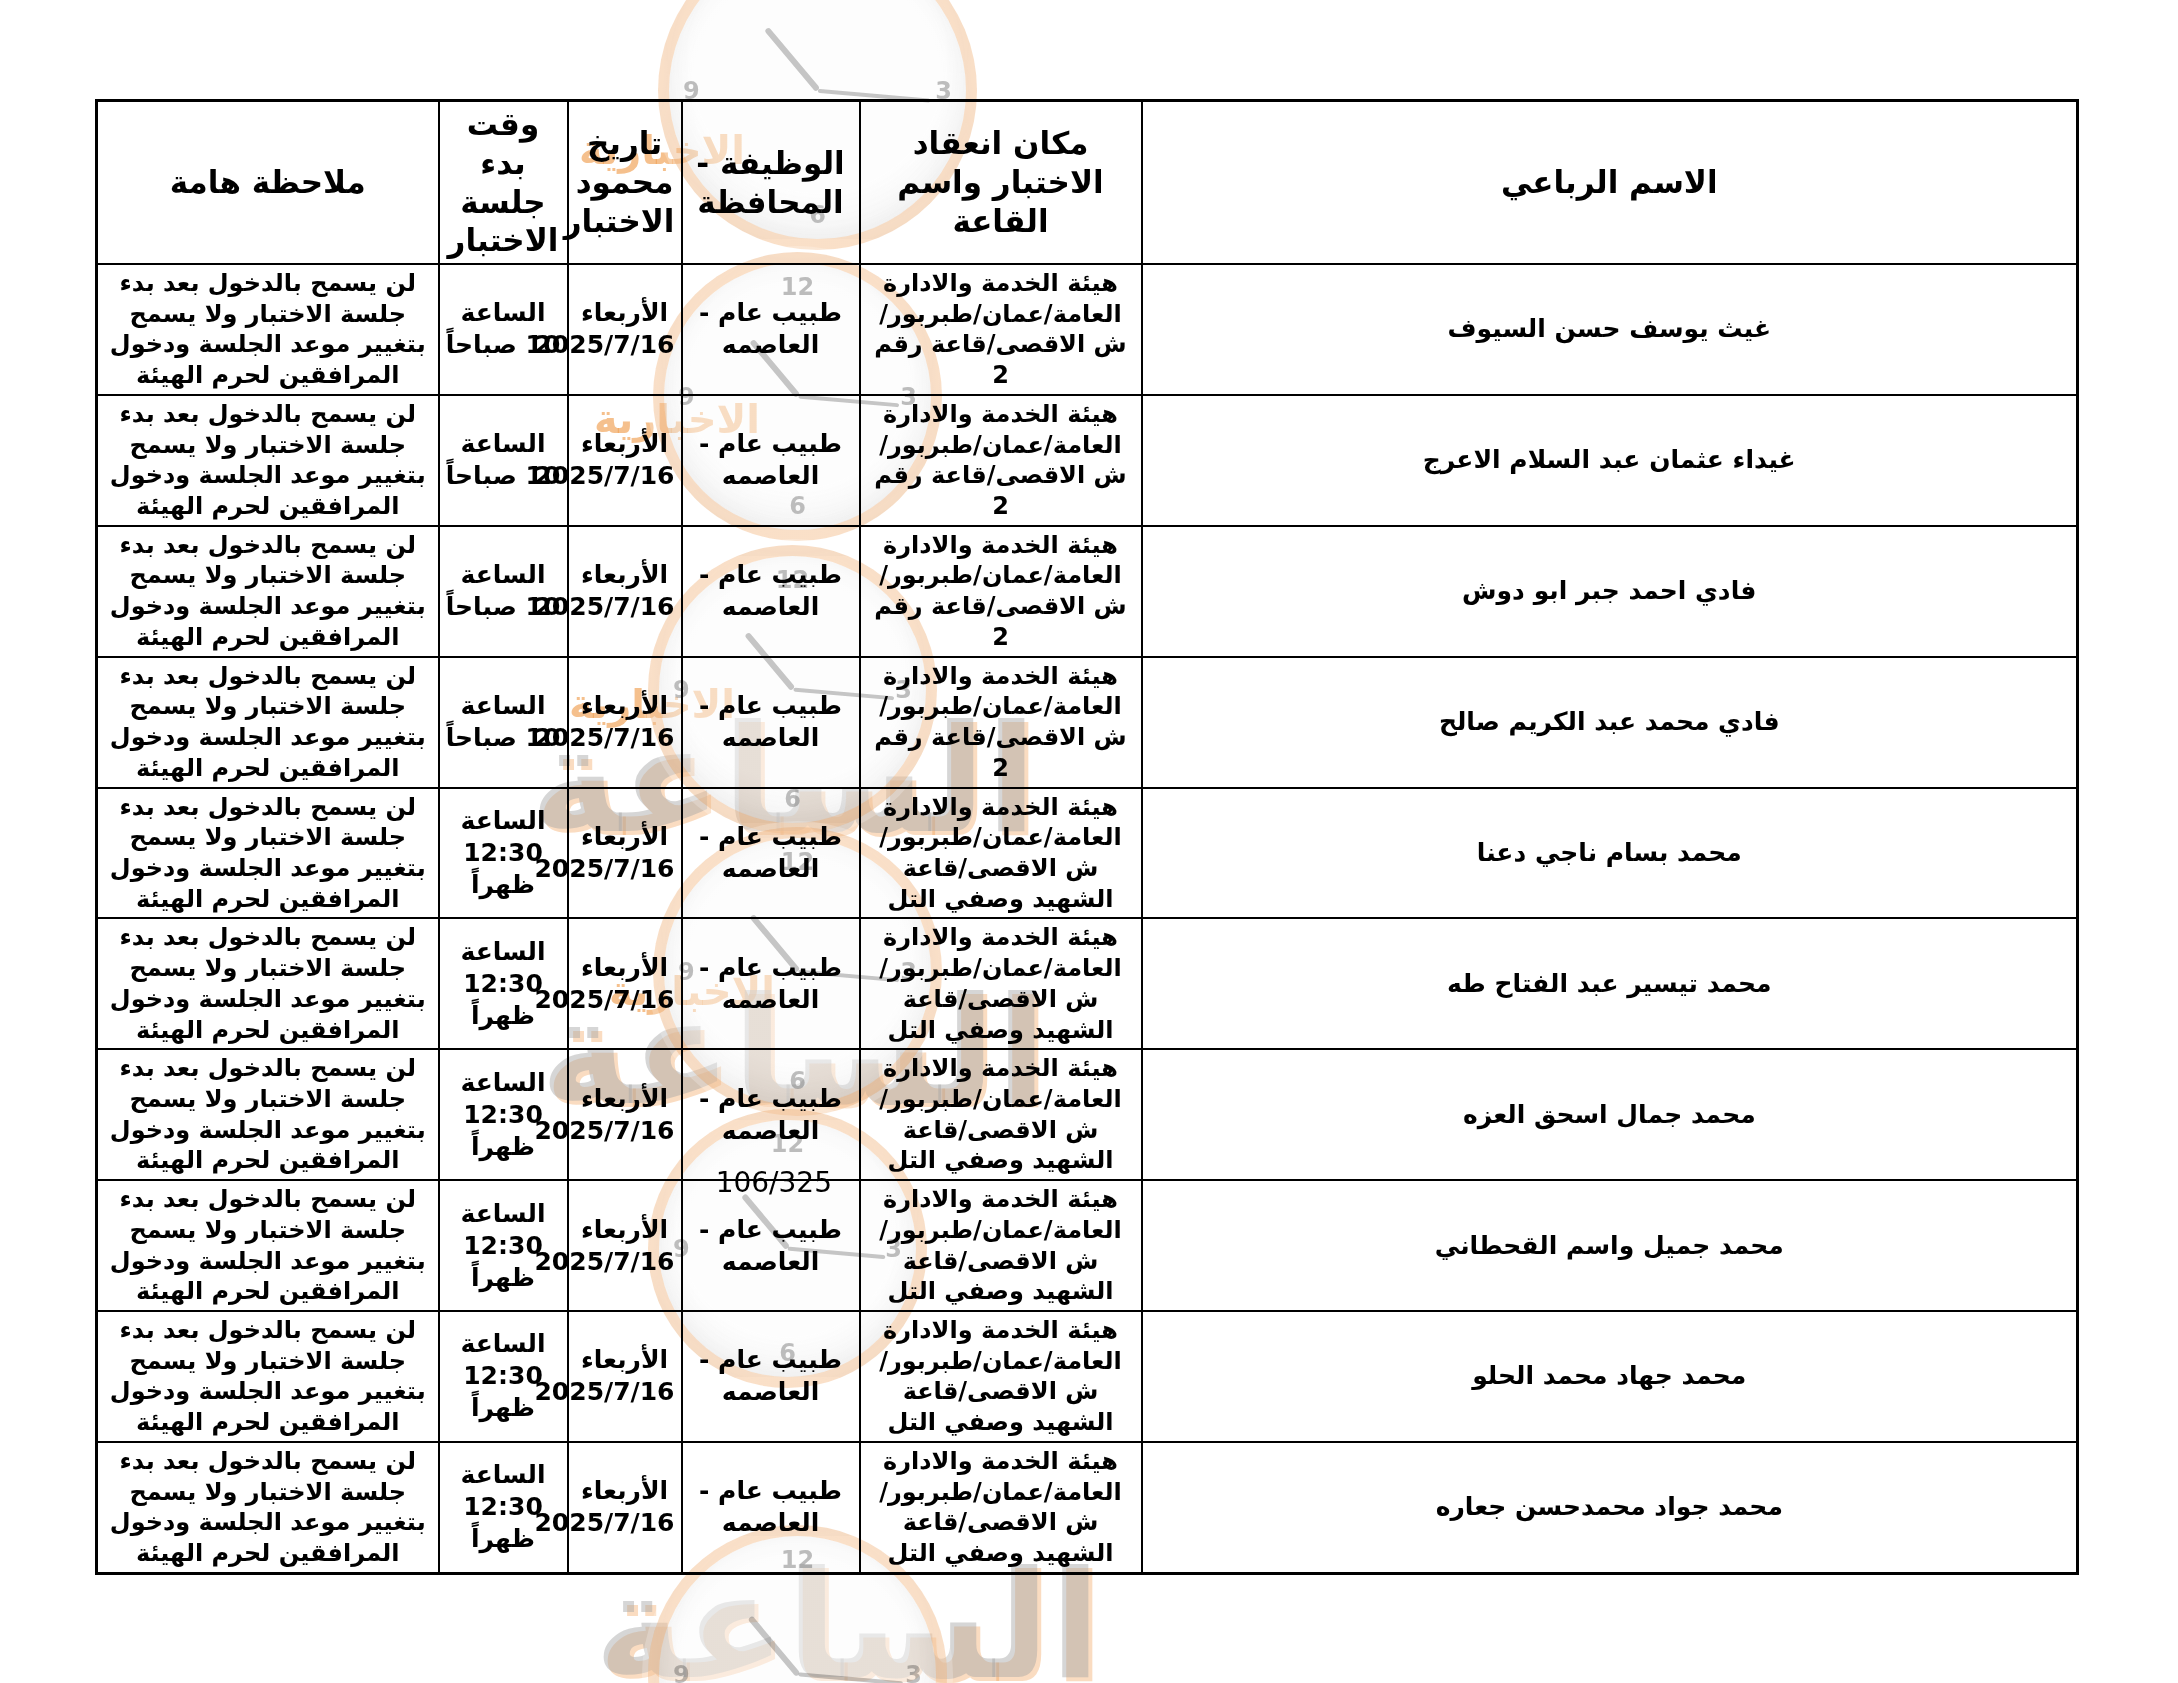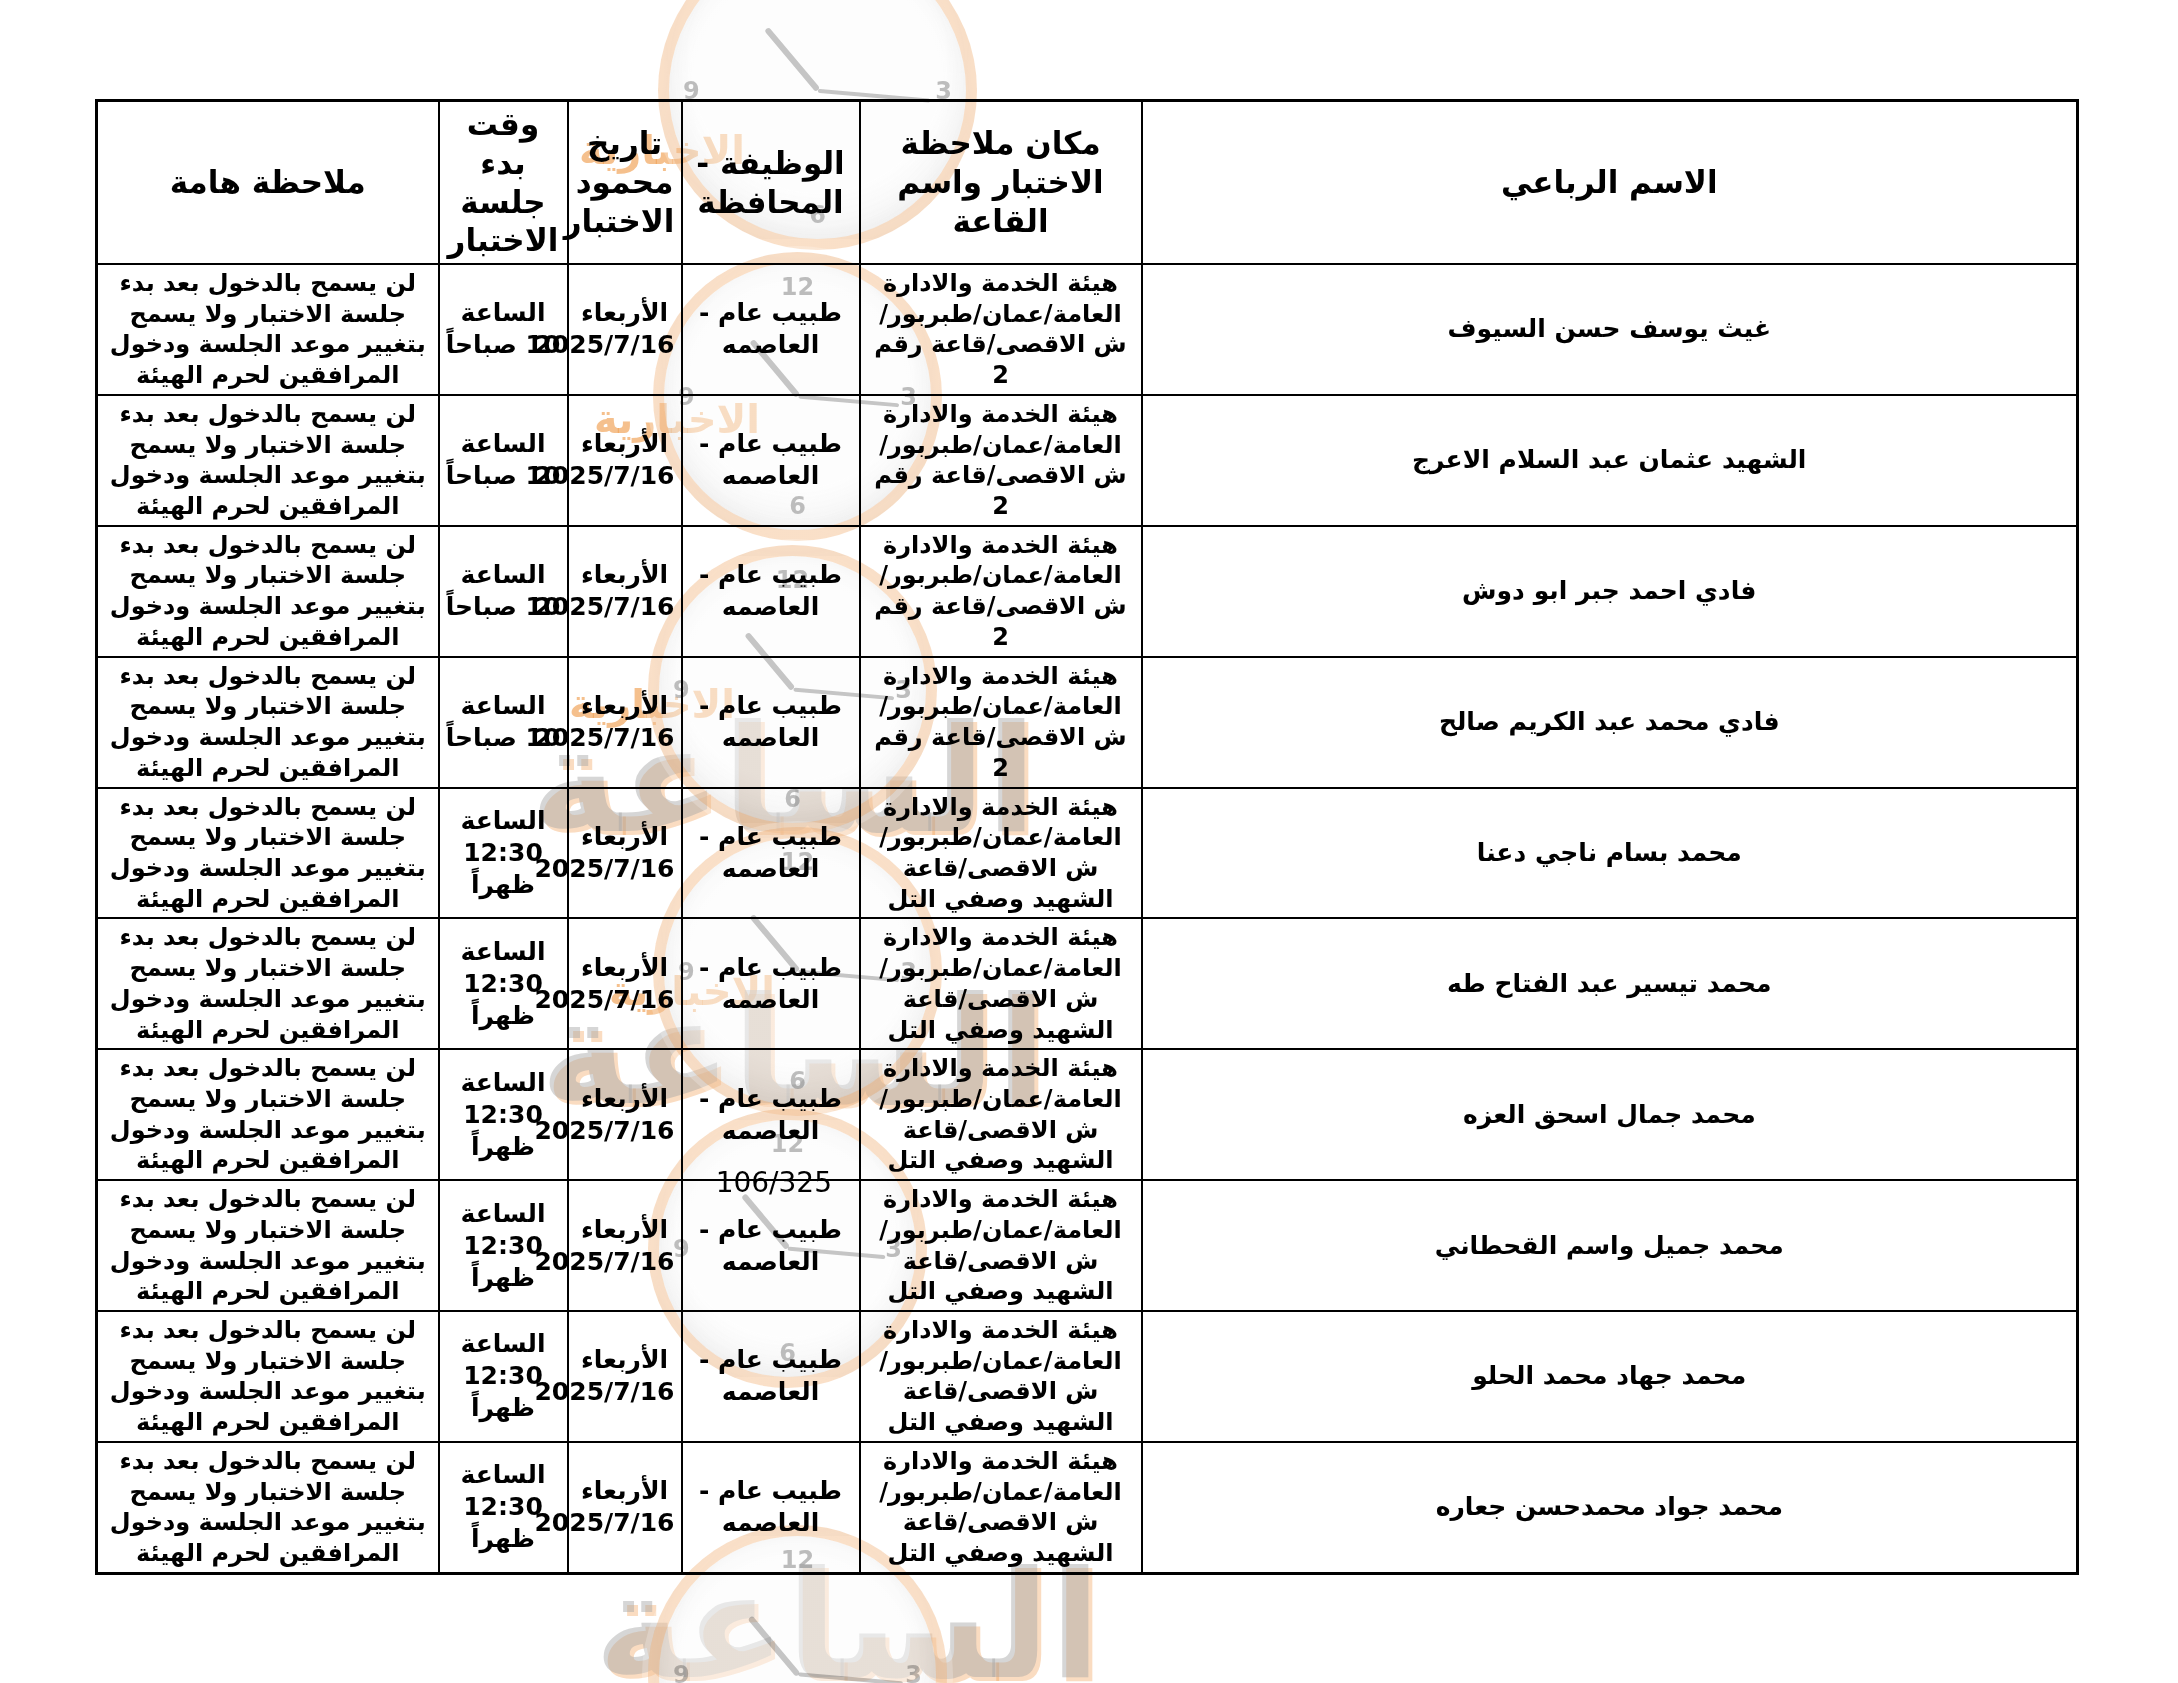--- a/index.html
+++ b/index.html
@@ -129,41 +129,41 @@
       <col style="width:936px">
       <col style="width:282px">
       <col style="width:178px">
       <col style="width:114px">
       <col style="width:129px">
       <col style="width:342px">
     </colgroup>
     <thead>
       <tr>
         <th>الاسم الرباعي</th>
-        <th>مكان ملاحظة الاختبار واسم القاعة</th>
+        <th>مكان انعقاد الاختبار واسم القاعة</th>
         <th>الوظيفة - المحافظة</th>
         <th>تاريخ محمود الاختبار</th>
         <th>وقت بدء جلسة الاختبار</th>
         <th>ملاحظة هامة</th>
       </tr>
     </thead>
     <tbody>
         <tr>
     <td class="name-cell">غيث يوسف حسن السيوف</td>
     <td class="loc-cell">هيئة الخدمة والادارة العامة/عمان/طبربور/ش الاقصى/قاعة رقم 2</td>
     <td class="job-cell">طبيب عام - العاصمه</td>
     <td class="date-cell">
       <span class="date-day">الأربعاء</span>
       <span class="date-num">2025/7/16</span>
     </td>
     <td class="time-cell">الساعة 10 صباحاً</td>
     <td class="note-cell">لن يسمح بالدخول بعد بدء جلسة الاختبار ولا يسمح بتغيير موعد الجلسة ودخول المرافقين لحرم الهيئة</td>
   </tr>
         <tr>
-    <td class="name-cell">الشهيد عثمان عبد السلام الاعرج</td>
+    <td class="name-cell">غيداء عثمان عبد السلام الاعرج</td>
     <td class="loc-cell">هيئة الخدمة والادارة العامة/عمان/طبربور/ش الاقصى/قاعة رقم 2</td>
     <td class="job-cell">طبيب عام - العاصمه</td>
     <td class="date-cell">
       <span class="date-day">الأربعاء</span>
       <span class="date-num">2025/7/16</span>
     </td>
     <td class="time-cell">الساعة 10 صباحاً</td>
     <td class="note-cell">لن يسمح بالدخول بعد بدء جلسة الاختبار ولا يسمح بتغيير موعد الجلسة ودخول المرافقين لحرم الهيئة</td>
   </tr>
         <tr>

